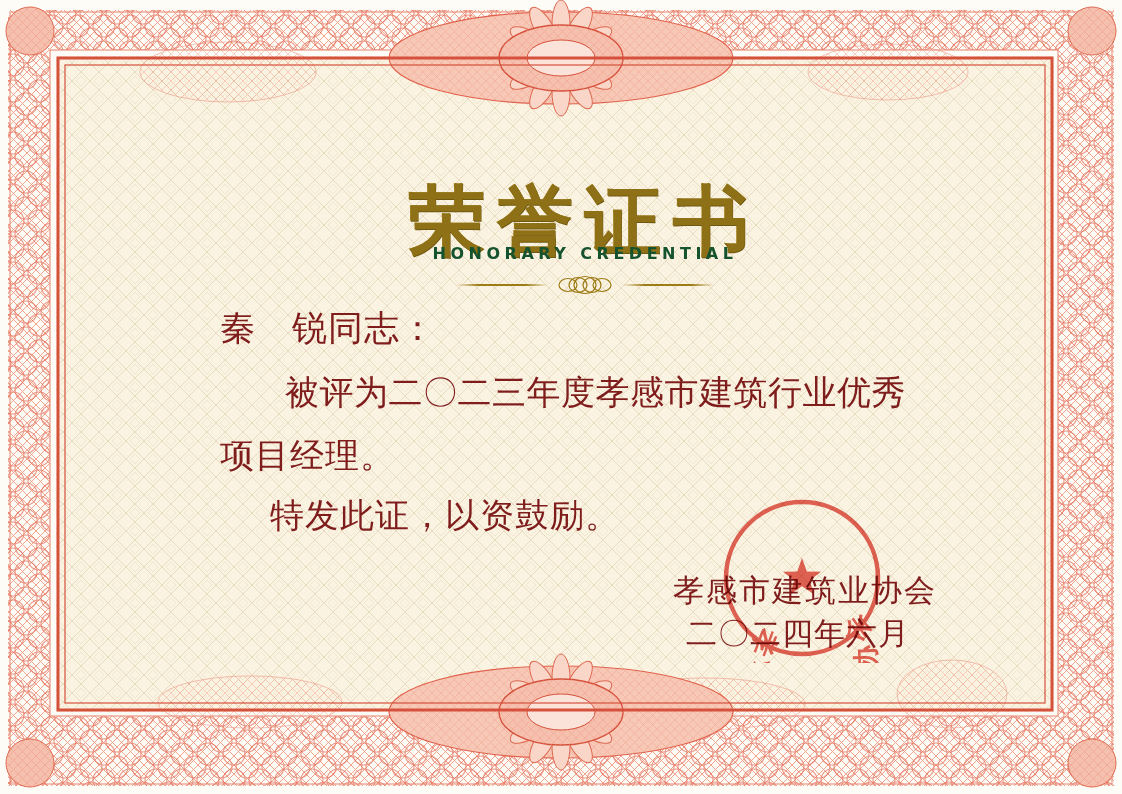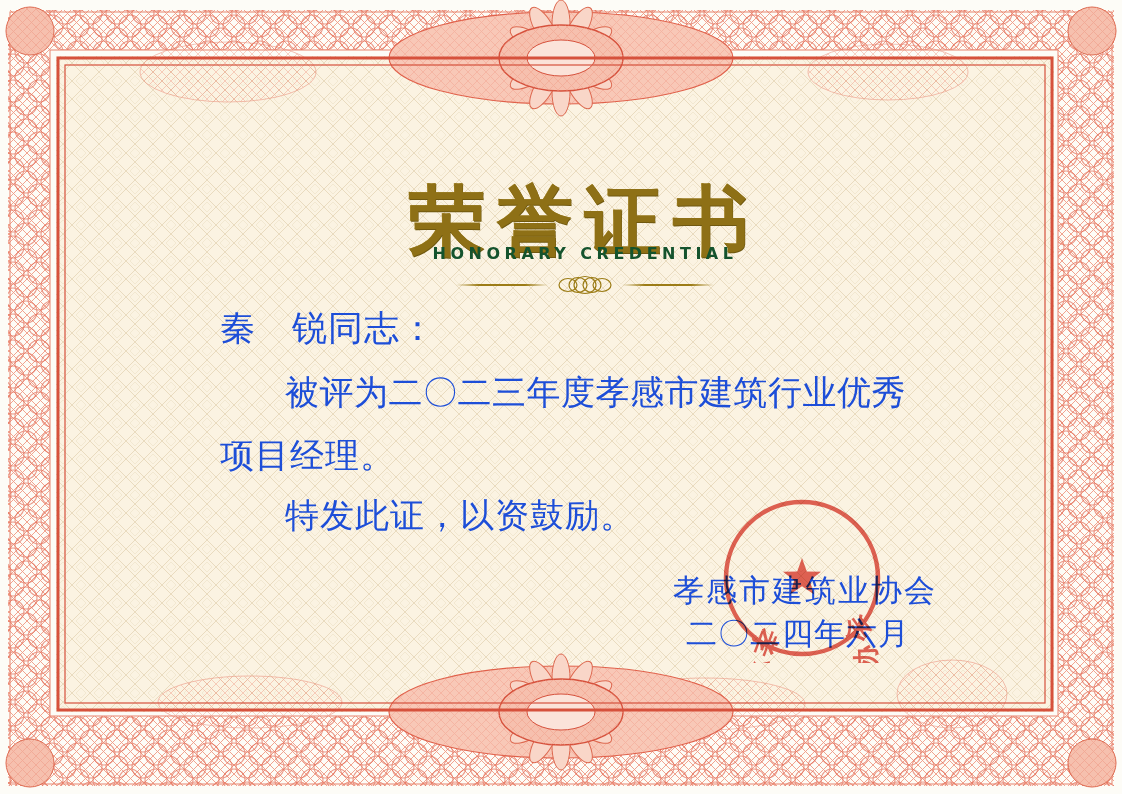--- a/index.html
+++ b/index.html
@@ -17,25 +17,25 @@
     font-family:"DejaVu Sans","Liberation Sans",sans-serif;
     line-height:1;white-space:nowrap;
   }
   .subtitle{
     left:0;right:0;text-align:center;top:186px;
     font-size:16px;font-weight:bold;letter-spacing:4.5px;color:#14532d;
     font-family:"DejaVu Sans","Liberation Sans",sans-serif;white-space:nowrap;
   }
   .divider{left:0;right:0;top:216px;height:22px;display:flex;align-items:center;justify-content:center;gap:8px;}
   .divider .rule{width:92px;height:2px;background:linear-gradient(90deg,rgba(156,124,22,0),#9c7c16 25%,#9c7c16 75%,rgba(156,124,22,0));}
-  .ink{color:#1d4ed8;line-height:1;white-space:nowrap;}
+  .ink{color:#7f1d1d;line-height:1;white-space:nowrap;}
   .recipient{left:132px;top:253px;font-size:35px;letter-spacing:1px;}
   .body1{left:197px;top:317px;font-size:34px;letter-spacing:0.5px;}
   .body2{left:132px;top:380px;font-size:34px;letter-spacing:1px;}
-  .body3{left:197px;top:440px;font-size:34px;letter-spacing:1px;}
+  .body3{left:182px;top:440px;font-size:34px;letter-spacing:1px;}
   .issuer{left:717px;top:517px;transform:translateX(-50%);font-size:31px;letter-spacing:2px;}
   .date{left:710px;top:560px;transform:translateX(-50%);font-size:31px;letter-spacing:1px;text-align:right;}
   .seal{left:629px;top:435px;width:170px;height:170px;mix-blend-mode:multiply;opacity:0.88;}
 </style>
 </head>
 <body>
 
 <div class="page">
 
   <svg class="deco" viewBox="0 0 1122 794" xmlns="http://www.w3.org/2000/svg">

